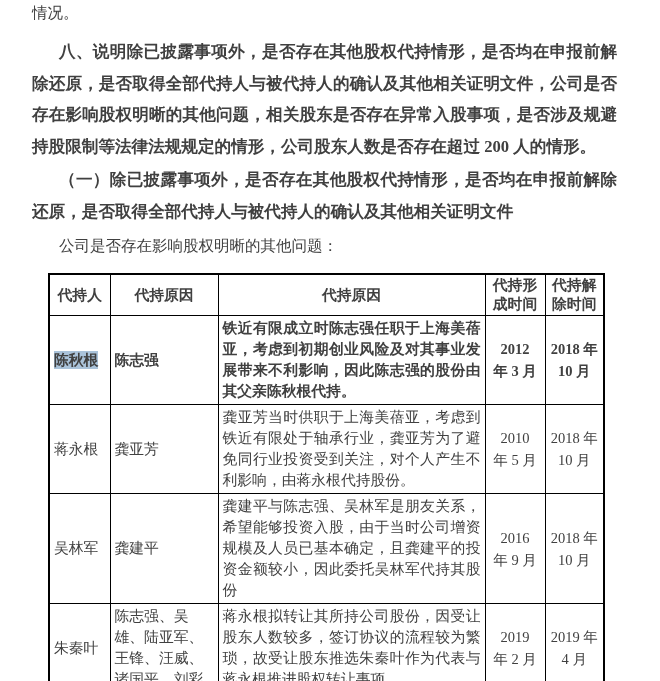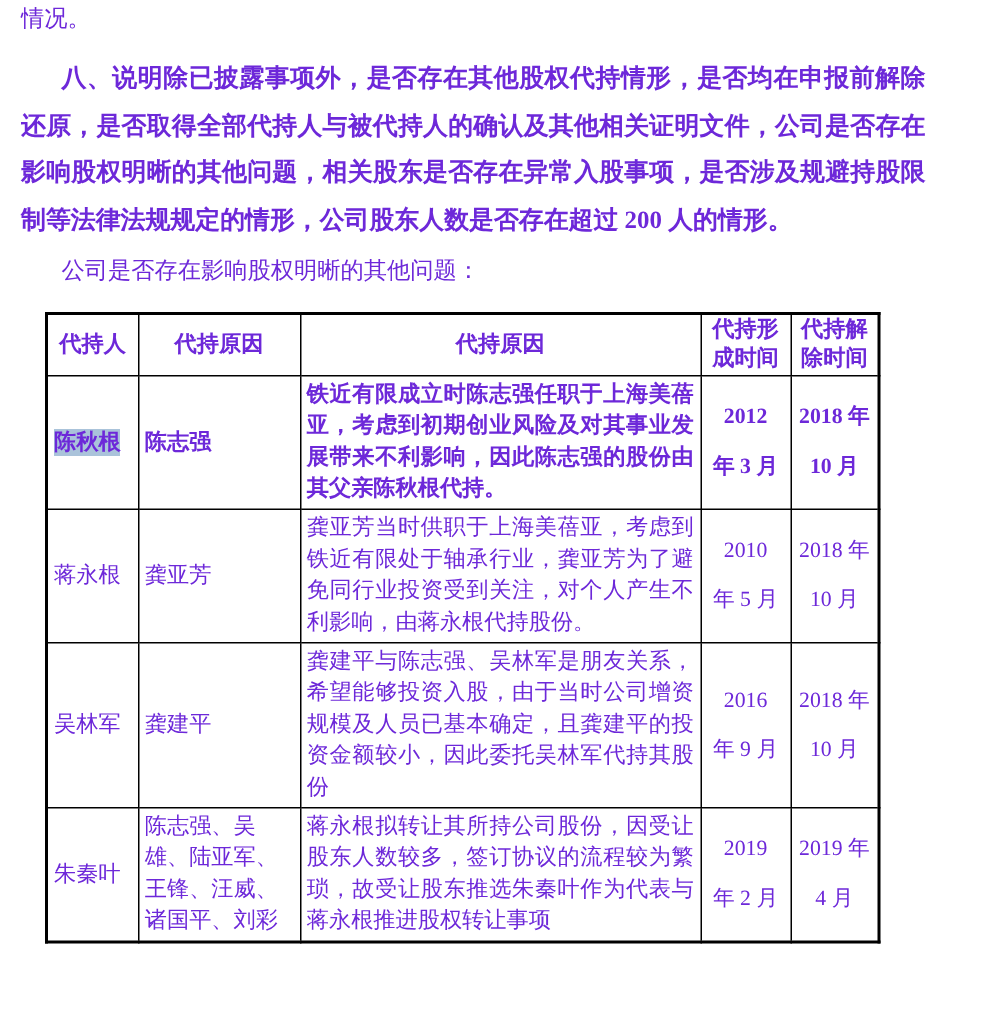--- a/index.html
+++ b/index.html
@@ -1,23 +1,23 @@
 <!DOCTYPE html>
 <html lang="zh"><head>
 <meta charset="utf-8">
 <style>
   html,body{margin:0;padding:0;background:#ffffff;}
   .page{
     position:relative;
     width:660px;height:681px;
     box-sizing:border-box;
-    padding:2px 43px 0 14px;
+    padding:2px 43px 0 32px;
     overflow:hidden;
     background:#ffffff;
-    color:#6d28d9;
+    color:#404040;
     font-family:"Liberation Serif","DejaVu Serif",serif;
   }
   .body-text{
     margin:0;
     font-size:15.5px;
     line-height:22px;
     text-align:justify;
   }
   .heading{
     margin:0;
@@ -64,21 +64,21 @@
   }
   td.reason{
     font-size:14.8px;
     text-align:justify;
     line-height:21px;
     padding:2px 5px;
   }
   td.time{
     font-size:14.5px;
     text-align:center;
-    line-height:33px;
+    line-height:22px;
     white-space:pre-line;
     padding:1px 2px;
   }
   tr.r1 td{height:86px;font-weight:bold;}
   tr.r2 td{height:86px;}
   tr.r3 td{height:85px;}
   tr.r4 td{height:82px;}
   .highlight{
     background:#aac3da;
     padding:1px 0;
@@ -86,20 +86,21 @@
 </style>
 </head>
 <body>
 
 <div class="page">
 
   <p class="body-text">情况。</p>
 
   <p class="heading first">八、说明除已披露事项外，是否存在其他股权代持情形，是否均在申报前解除还原，是否取得全部代持人与被代持人的确认及其他相关证明文件，公司是否存在影响股权明晰的其他问题，相关股东是否存在异常入股事项，是否涉及规避持股限制等法律法规规定的情形，公司股东人数是否存在超过 200 人的情形。</p>
 
+  <p class="heading second">（一）除已披露事项外，是否存在其他股权代持情形，是否均在申报前解除还原，是否取得全部代持人与被代持人的确认及其他相关证明文件</p>
 
   <p class="intro">公司是否存在影响股权明晰的其他问题：</p>
 
   <table class="proxy">
     <colgroup>
       <col style="width:61px">
       <col style="width:108px">
       <col style="width:267px">
       <col style="width:60px">
       <col style="width:59px">

